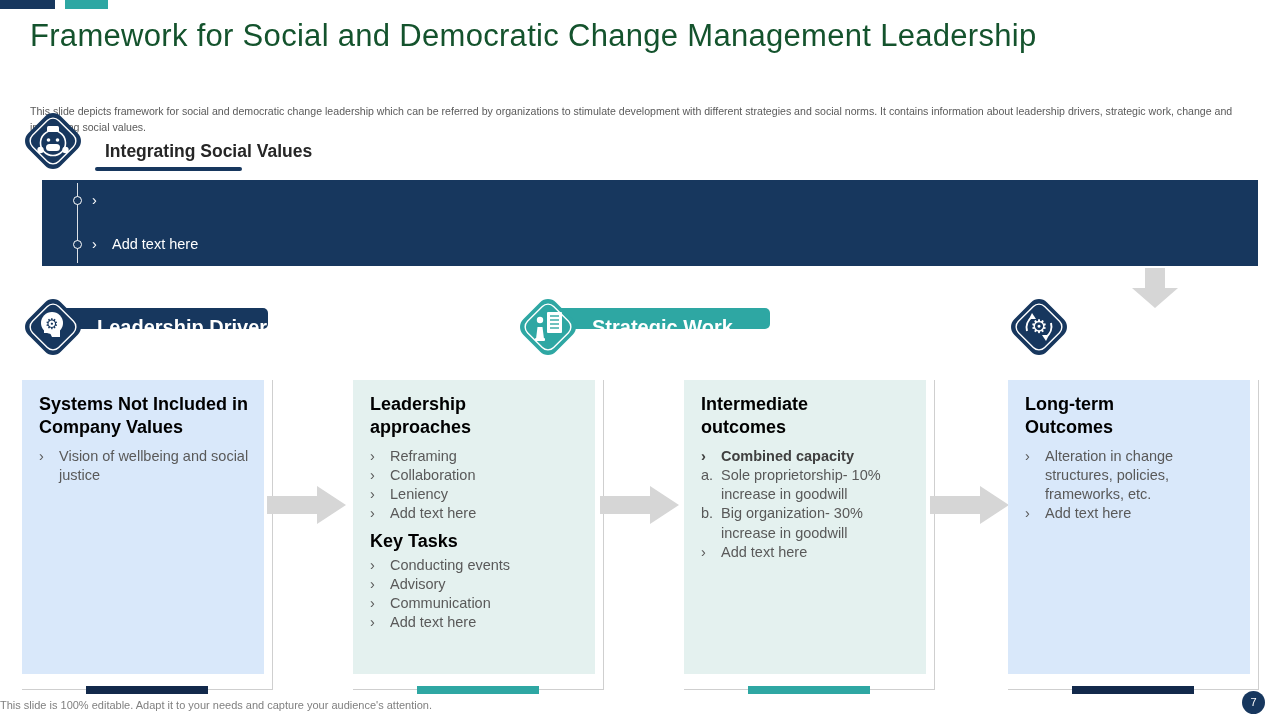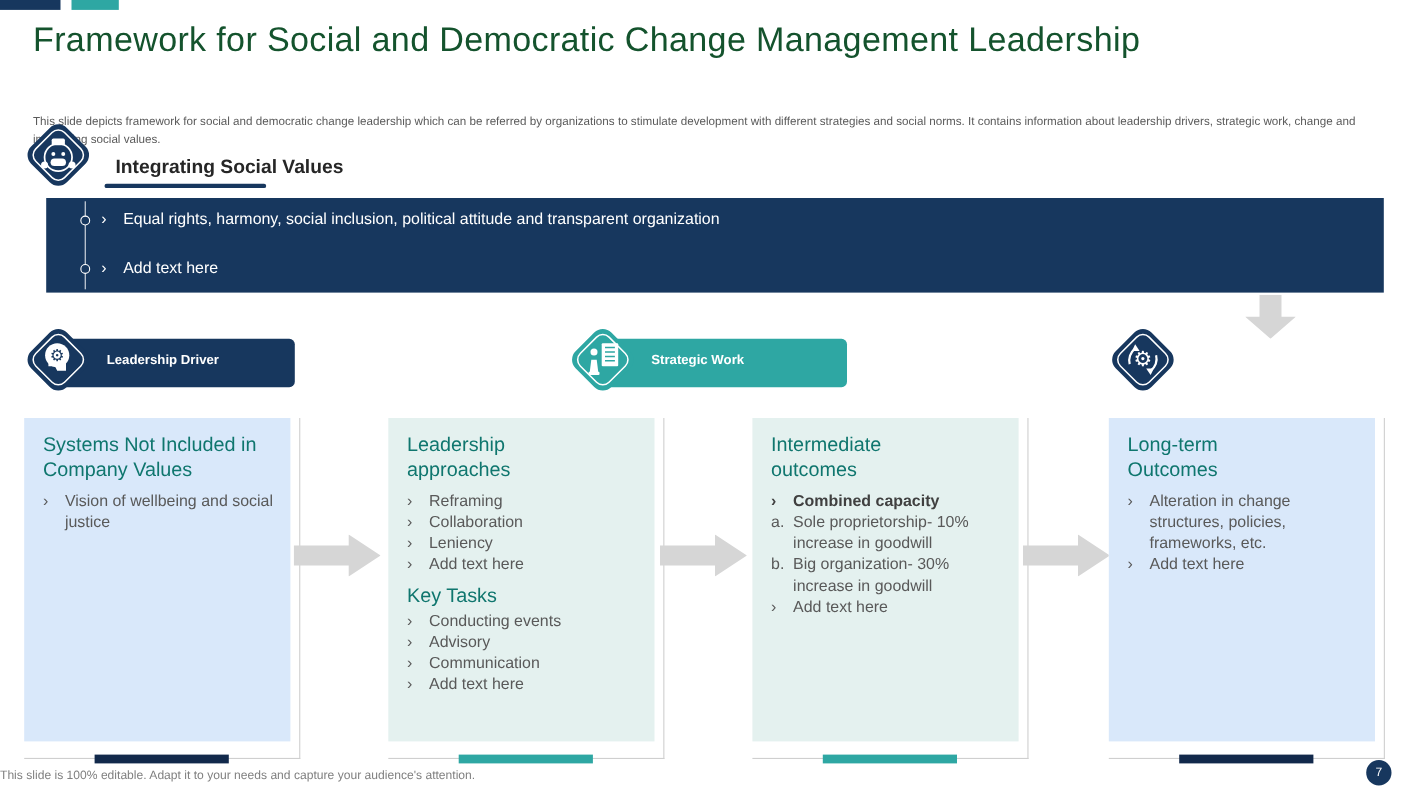--- a/index.html
+++ b/index.html
@@ -33,38 +33,38 @@
   .banner .node { position:absolute; left:31px; width:9px; height:9px;
                   border:1px solid #fff; border-radius:50%; background:#17375E; }
   .banner .row { position:absolute; left:50px; right:16px; color:#fff;
                  font-size:14.5px; display:flex; }
   .banner .row .mk { width:20px; flex:0 0 20px; }
 
   
   .down-arrow { position:absolute; left:1132px; top:268px; }
 
   
-  .badge-bar { position:absolute; top:308px; height:44px; border-radius:5px;
-               color:#fff; font-size:12px; font-weight:700; line-height:39px;
+  .badge-bar { position:absolute; top:308px; height:21px; border-radius:5px;
+               color:#fff; font-size:20px; font-weight:700; line-height:39px;
                padding-left:44px; }
   .badge-bar.b1 { left:53px;  width:215px; background:#17375E; }
   .badge-bar.b2 { left:548px; width:222px; background:#2EA7A3; }
   .badge-bar.b3 { left:1039px;width:219px; background:#17375E; }
 
   
   .panel { position:absolute; top:380px; width:251px; height:310px;
            background:#fff; border-right:1px solid #CFCFCF;
            border-bottom:1px solid #CFCFCF; }
   .panel.p1 { left:22px; }  .panel.p2 { left:353px; }
   .panel.p3 { left:684px; } .panel.p4 { left:1008px; }
   .card { position:absolute; left:0; top:0; width:242px; height:294px;
           padding:13px 15px 0 17px; }
   .card.bg-blue { background:#D9E8FA; }
   .card.bg-mint { background:#E4F1EF; }
-  .card-heading { font-size:18px; font-weight:400; color:#0f766e;
+  .card-heading { font-size:18px; font-weight:700; color:#000000;
                   line-height:1.25; margin-bottom:9px; }
   .panel.p2 .card-heading, .panel.p3 .card-heading, .panel.p4 .card-heading { max-width:152px; }
   .card-heading.h2 { margin-top:6px; margin-bottom:4px; }
   .item { display:flex; font-size:14.5px; color:#595959; line-height:1.32; }
   .item .mk { flex:0 0 20px; }
   .item.bold-item { font-weight:700; color:#404040; }
   .accent-bottom { position:absolute; left:50%; bottom:-5px; width:122px;
                    height:8px; transform:translateX(-50%); }
   .accent-bottom.navy { background:#12294B; }
   .accent-bottom.teal { background:#2EA7A3; }
@@ -106,21 +106,20 @@
   </svg>
   <div class="section-title">Integrating Social Values</div>
   <div class="section-underline"></div>
 
   <div class="banner">
     <div class="timeline"></div>
     <span class="node" style="top:16px"></span>
     <span class="node" style="top:60px"></span>
     <div class="row" style="top:12px">
       <span class="mk">›</span>
-      <span>Equal rights, harmony, social inclusion, political attitude and transparent organization</span>
     </div>
     <div class="row" style="top:56px">
       <span class="mk">›</span>
       <span>Add text here</span>
     </div>
   </div>
 
   <svg class="down-arrow" width="46" height="40" viewBox="0 0 46 40">
     <polygon points="13,0 33,0 33,20 46,20 23,40 0,20 13,20" fill="#D6D6D6"></polygon>
   </svg>

